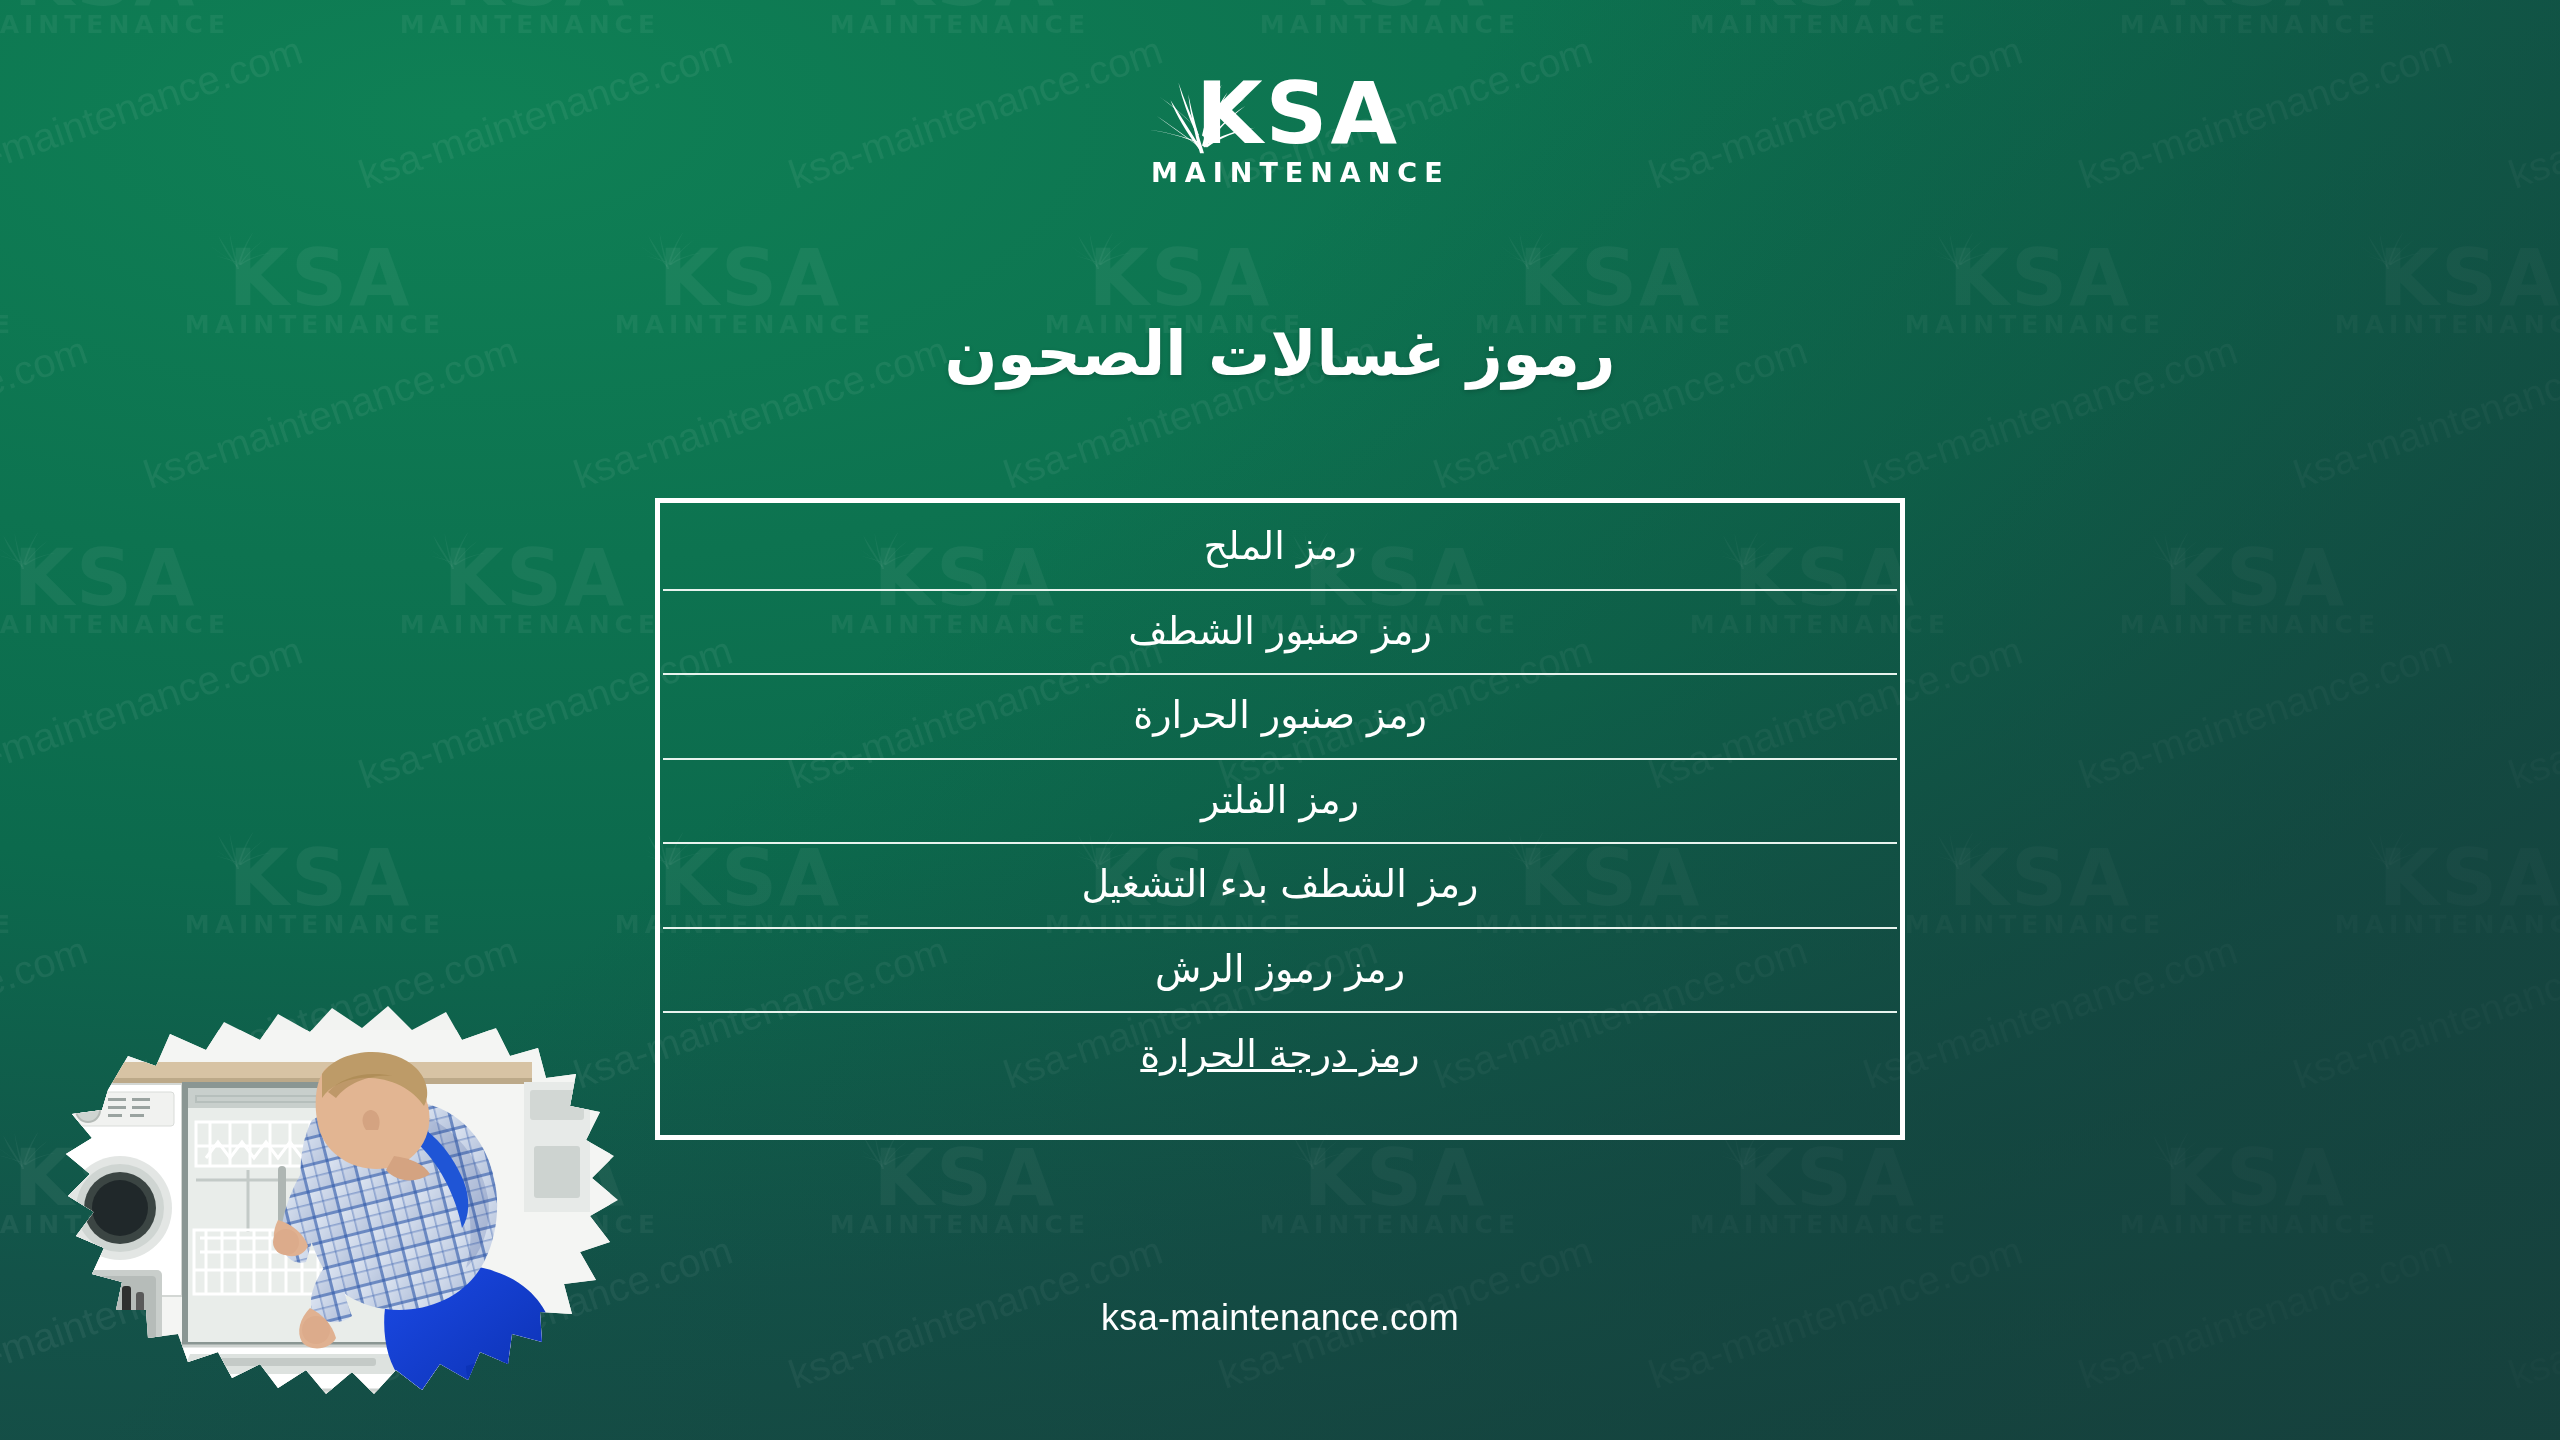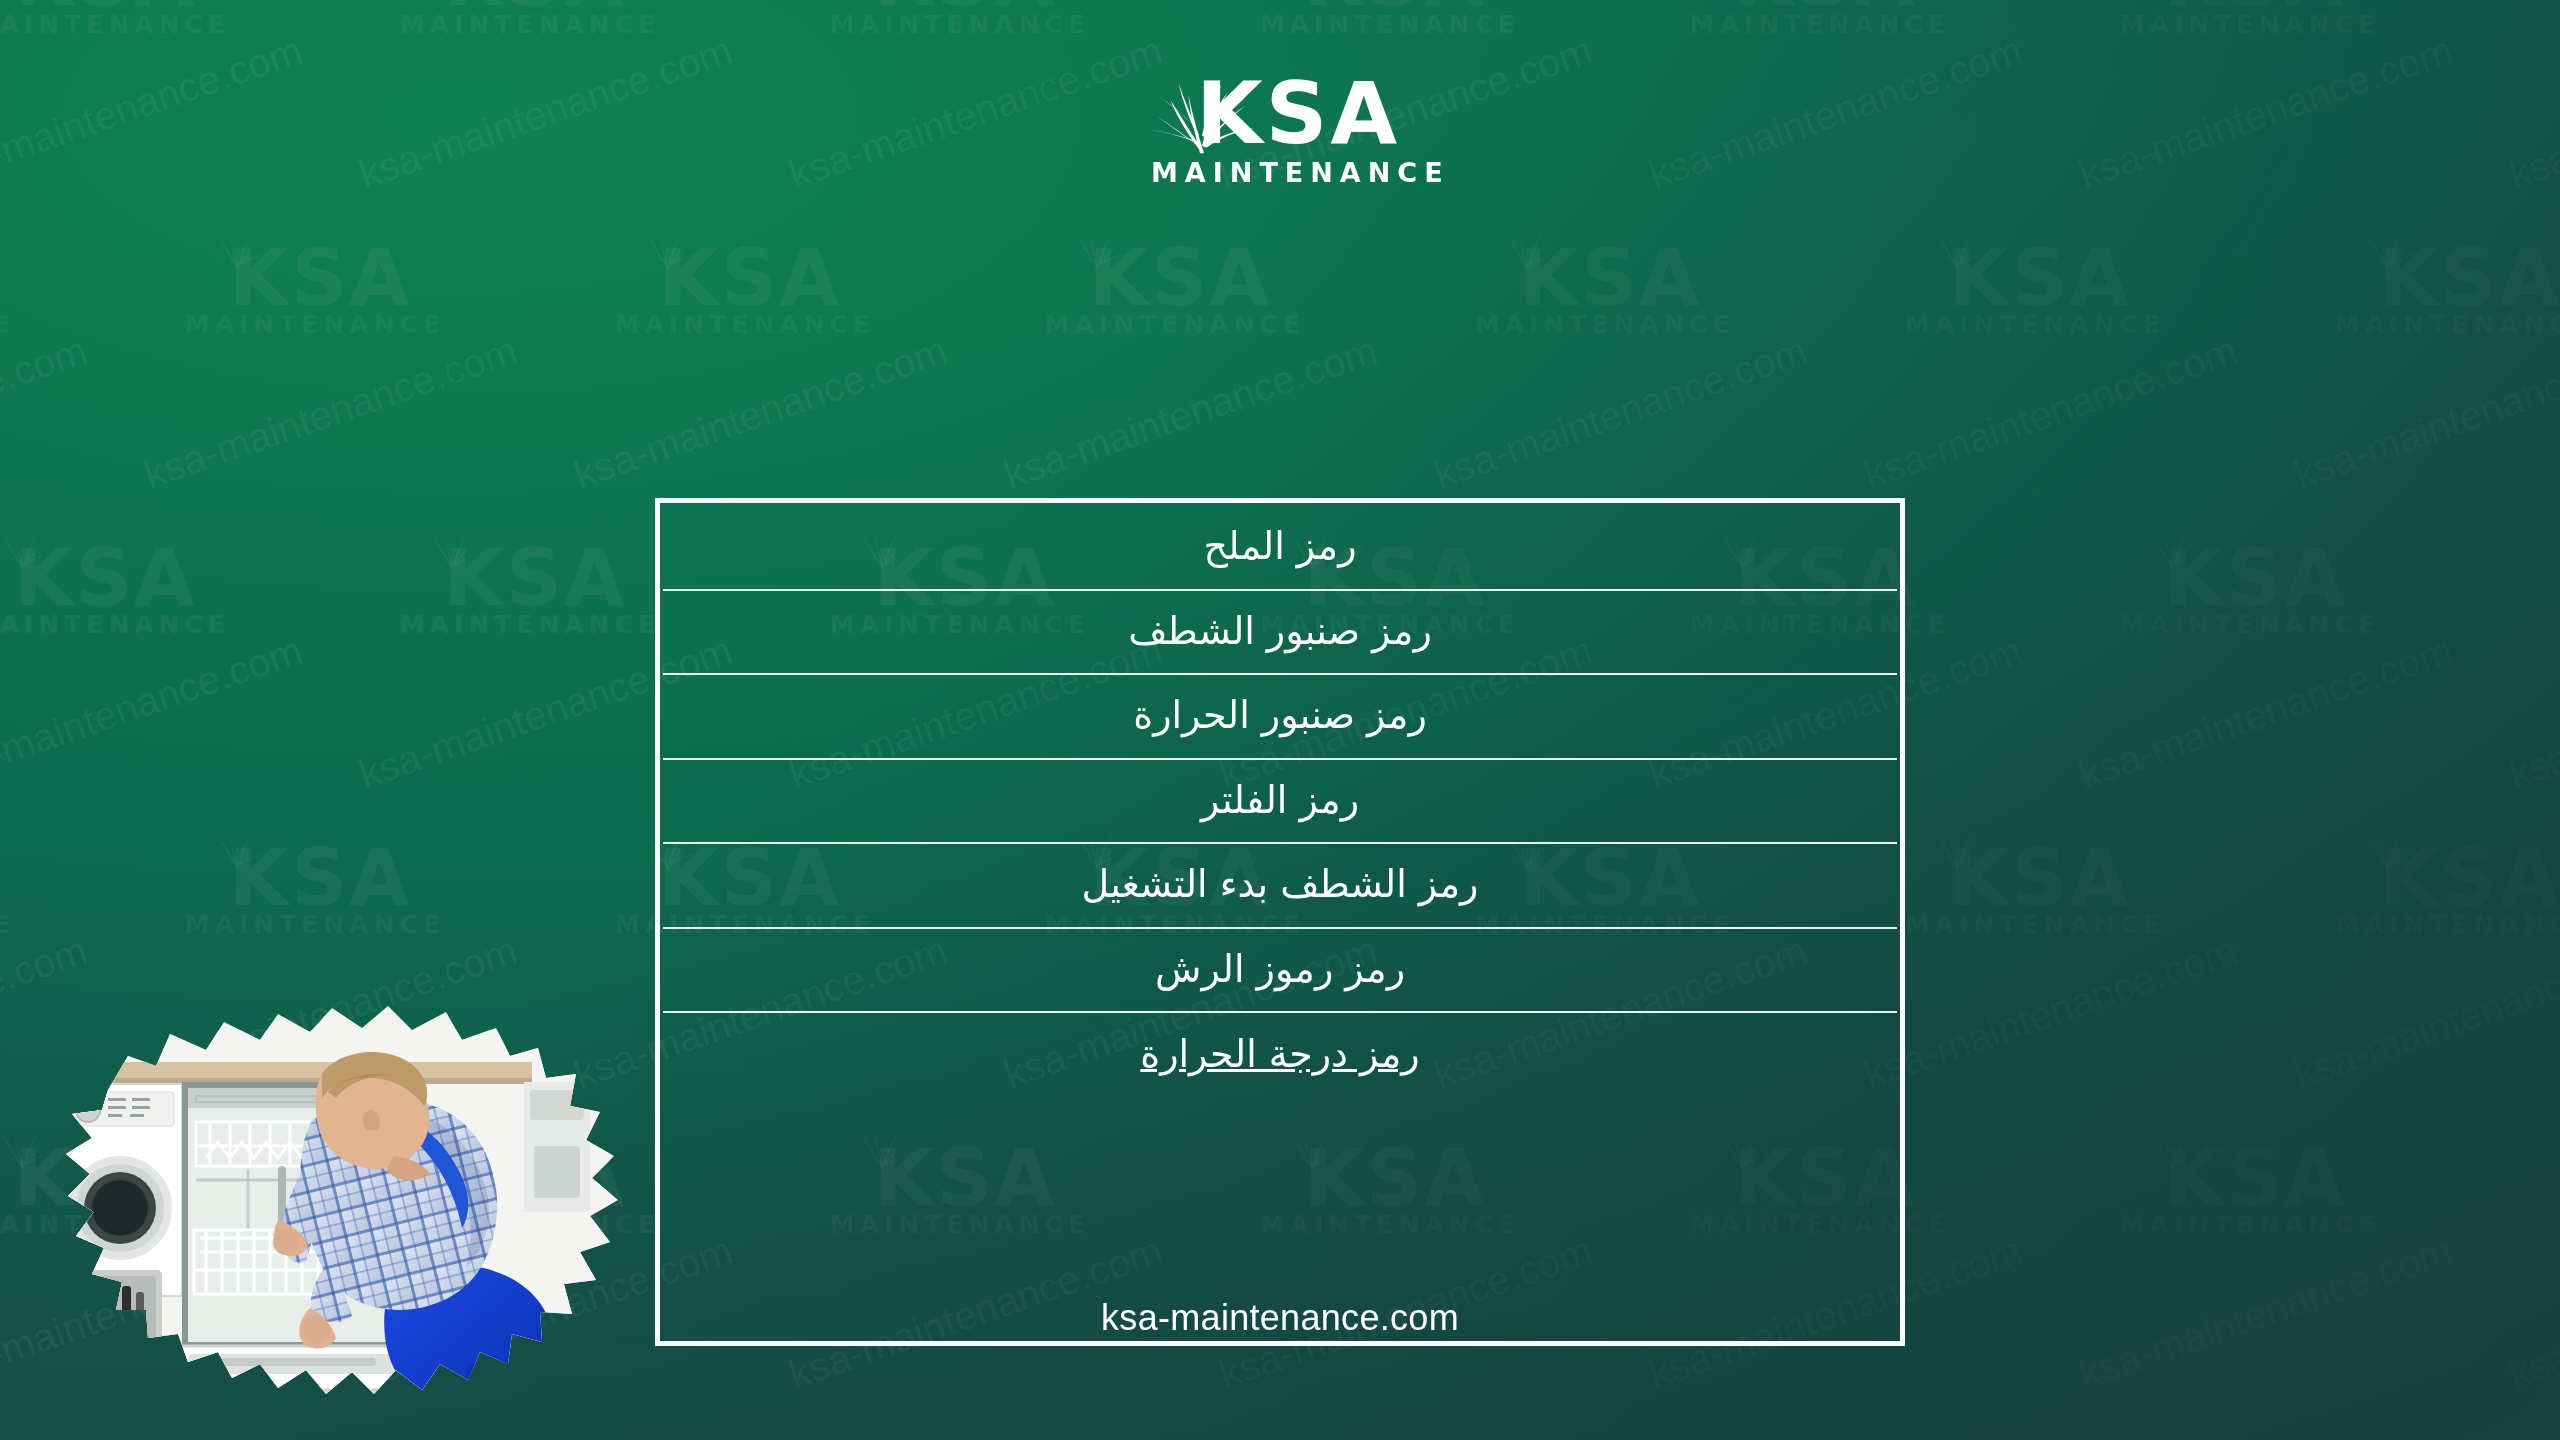--- a/index.html
+++ b/index.html
@@ -117,21 +117,21 @@
     line-height:1.15;
     direction:rtl;
     text-shadow:0 2px 5px rgba(0,0,0,.18);
     font-family:"DejaVu Sans","Liberation Sans",sans-serif;
   }
 
   
   .symbol-table{
     position:absolute;
     left:655px; top:498px;
-    width:1250px; height:848px;
+    width:1250px; height:642px;
     border:5px solid #ffffff;
     padding:3px;
     direction:rtl;
   }
   .symbol-row{
     height:84.5px;
     display:flex;
     align-items:center;
     justify-content:center;
     border-bottom:2px solid #e8f3ee;
@@ -638,20 +638,21 @@
           <path d="M54 68 C46 50 40 34 36 16 C42 34 50 52 57 70 Z"></path>
           <path d="M60 70 C64 52 70 34 80 18 C72 36 66 54 63 72 Z"></path>
           <path d="M52 60 C40 48 28 38 16 30 C30 40 44 52 55 63 Z"></path>
           <path d="M64 62 C76 50 90 40 104 32 C90 42 76 54 66 65 Z"></path>
         </g>
       </svg>
       <div class="brand-ksa">KSA</div>
       <div class="brand-maint">MAINTENANCE</div>
     </div>
 
+    <h1 class="page-title">رموز غسالات الصحون</h1>
 
     <div class="symbol-table" id="symbols-table">
         <div class="symbol-row">رمز الملح</div>
         <div class="symbol-row">رمز صنبور الشطف</div>
         <div class="symbol-row">رمز صنبور الحرارة</div>
         <div class="symbol-row">رمز الفلتر</div>
         <div class="symbol-row">رمز الشطف بدء التشغيل</div>
         <div class="symbol-row">رمز رموز الرش</div>
         <div class="symbol-row">رمز درجة الحرارة</div>
       </div>

